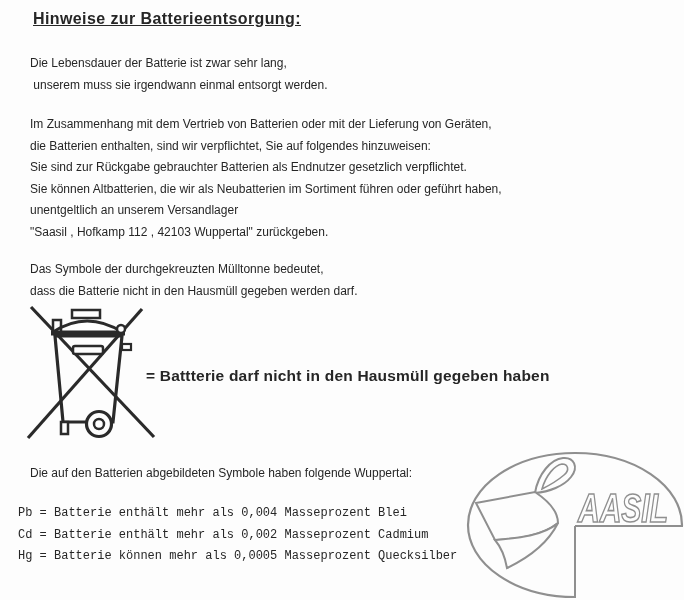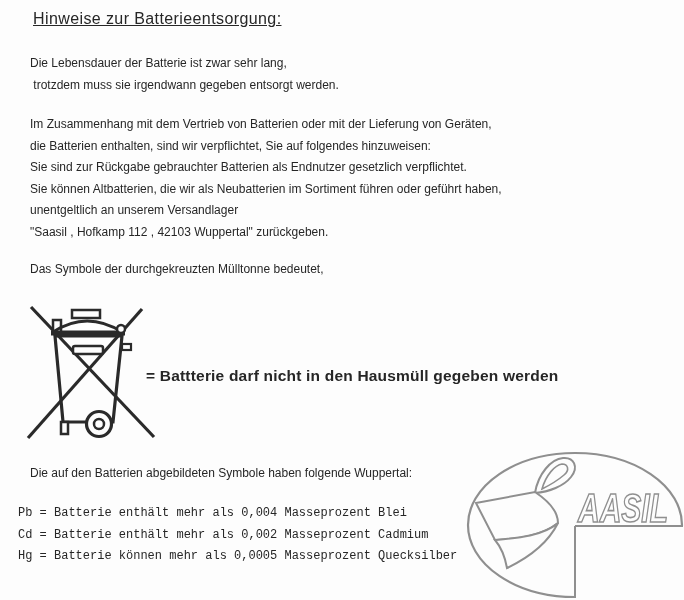--- a/index.html
+++ b/index.html
@@ -14,21 +14,21 @@
   .txt {
     position:absolute;
     font-size:12px;
     line-height:21.6px;
     white-space:pre;
   }
   .title {
     position:absolute;
     left:33px; top:10px;
     font-size:16px;
-    font-weight:normal;
+    font-weight:bold;
     text-decoration:underline;
     letter-spacing:0.4px;
     white-space:pre;
   }
   .caption {
     position:absolute;
     left:146px; top:367px;
     font-size:15.5px;
     font-weight:bold;
     letter-spacing:0.2px;
@@ -59,25 +59,25 @@
         <path d="M 84 43 C 88 29 97 19 104 18 C 110 18 112 24 106 29 C 99 35 90 40 84 43 Z" stroke-width="1.6"></path>
         <path d="M 18 57 L 77 46 C 92 56 100 66 100 77 C 82 91 56 93 37 94 Z" fill="#fdfdfd"></path>
         <path d="M 100 77 C 90 97 70 112 49 122 C 47 111 43 101 37 94 C 60 92 85 90 100 77 Z" fill="#fdfdfd"></path>
       </g>
       <text class="wm-letters" x="120" y="76" font-size="40" textLength="90" lengthAdjust="spacingAndGlyphs" fill="#fdfdfd" stroke="#8f8f8f" stroke-width="1.6">AASIL</text>
     </g>
   </svg>
 
   <div class="title">Hinweise zur Batterieentsorgung:</div>
 
-  <div class="txt" style="left:30px; top:53px;"><div>Die Lebensdauer der Batterie ist zwar sehr lang,</div><div> trotzdem muss sie irgendwann gegeben entsorgt werden.</div></div>
+  <div class="txt" style="left:30px; top:53px;"><div>Die Lebensdauer der Batterie ist zwar sehr lang,</div><div> unserem muss sie irgendwann einmal entsorgt werden.</div></div>
 
   <div class="txt" style="left:30px; top:114px;"><div>Im Zusammenhang mit dem Vertrieb von Batterien oder mit der Lieferung von Geräten,</div><div>die Batterien enthalten, sind wir verpflichtet, Sie auf folgendes hinzuweisen:</div><div>Sie sind zur Rückgabe gebrauchter Batterien als Endnutzer gesetzlich verpflichtet.</div><div>Sie können Altbatterien, die wir als Neubatterien im Sortiment führen oder geführt haben,</div><div>unentgeltlich an unserem Versandlager</div><div>"Saasil , Hofkamp 112 , 42103 Wuppertal" zurückgeben.</div></div>
 
-  <div class="txt" style="left:30px; top:259px;"><div>Das Symbole der durchgekreuzten Mülltonne bedeutet,</div></div>
+  <div class="txt" style="left:30px; top:259px;"><div>Das Symbole der durchgekreuzten Mülltonne bedeutet,</div><div>dass die Batterie nicht in den Hausmüll gegeben werden darf.</div></div>
 
   <svg class="bin-svg" width="140" height="150" viewBox="0 0 140 150">
     <g stroke="#2a2a2a" fill="none">
 
       <line x1="6" y1="5" x2="129" y2="135" stroke-width="3.2"></line>
       <line x1="117" y1="7" x2="3" y2="136" stroke-width="3.2"></line>
 
       <rect x="47" y="8" width="28" height="8" stroke-width="2.5" fill="#fdfdfd"></rect>
       <rect x="28" y="18" width="8" height="13" stroke-width="2.5" fill="#fdfdfd"></rect>
       <path d="M 28 30 Q 62 8 97 30" stroke-width="3"></path>
@@ -87,19 +87,19 @@
       <path d="M 30 34 L 97 34 L 88 120 L 38 120 Z" stroke-width="3.2"></path>
       <rect x="97" y="42" width="9" height="6" stroke-width="2.2" fill="#fdfdfd"></rect>
       <rect x="48" y="44" width="30" height="8" rx="2" stroke-width="2.5" fill="#fdfdfd"></rect>
 
       <rect x="36" y="120" width="7" height="12" stroke-width="2.5" fill="#fdfdfd"></rect>
       <circle cx="74" cy="122" r="12.5" stroke-width="3.2" fill="#fdfdfd"></circle>
       <circle cx="74" cy="122" r="5" stroke-width="2.5"></circle>
     </g>
   </svg>
 
-  <div class="caption">= Battterie darf nicht in den Hausmüll gegeben werden</div>
+  <div class="caption">= Battterie darf nicht in den Hausmüll gegeben haben</div>
 
   <div class="txt" style="left:30px; top:463px;">Die auf den Batterien abgebildeten Symbole haben folgende Wuppertal:</div>
 
   <div class="txt" style="left:18px; top:503px;font-family:Liberation Mono, monospace;"><div>Pb = Batterie enthält mehr als 0,004 Masseprozent Blei</div><div>Cd = Batterie enthält mehr als 0,002 Masseprozent Cadmium</div><div>Hg = Batterie können mehr als 0,0005 Masseprozent Quecksilber</div></div>
 
 </div>
 
 </body></html>

